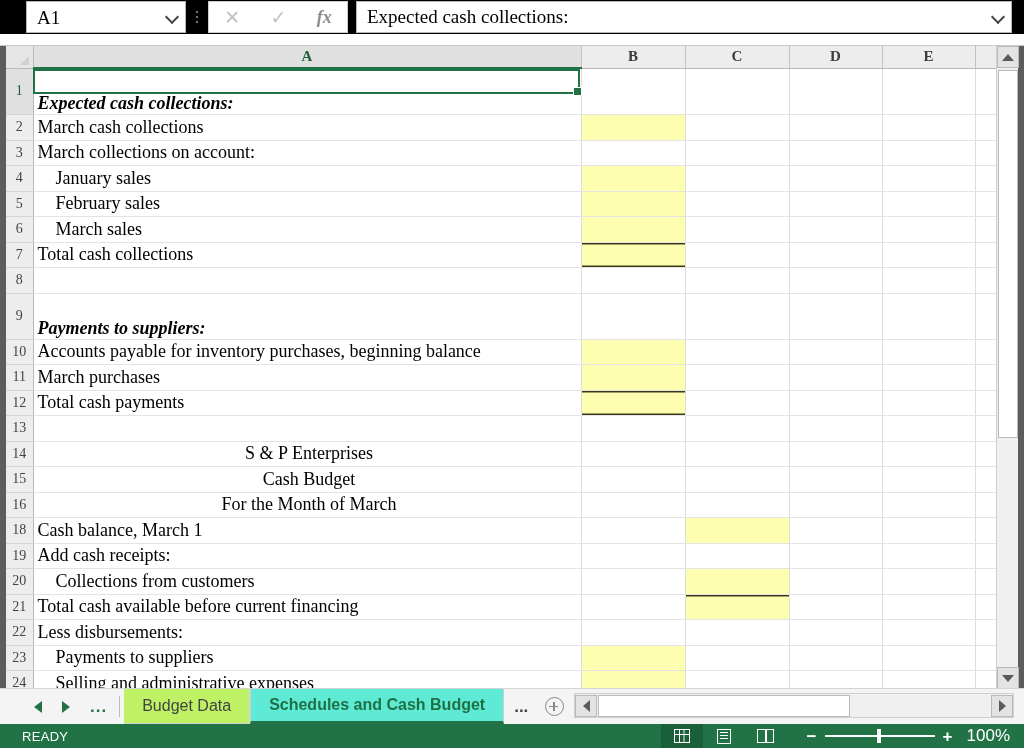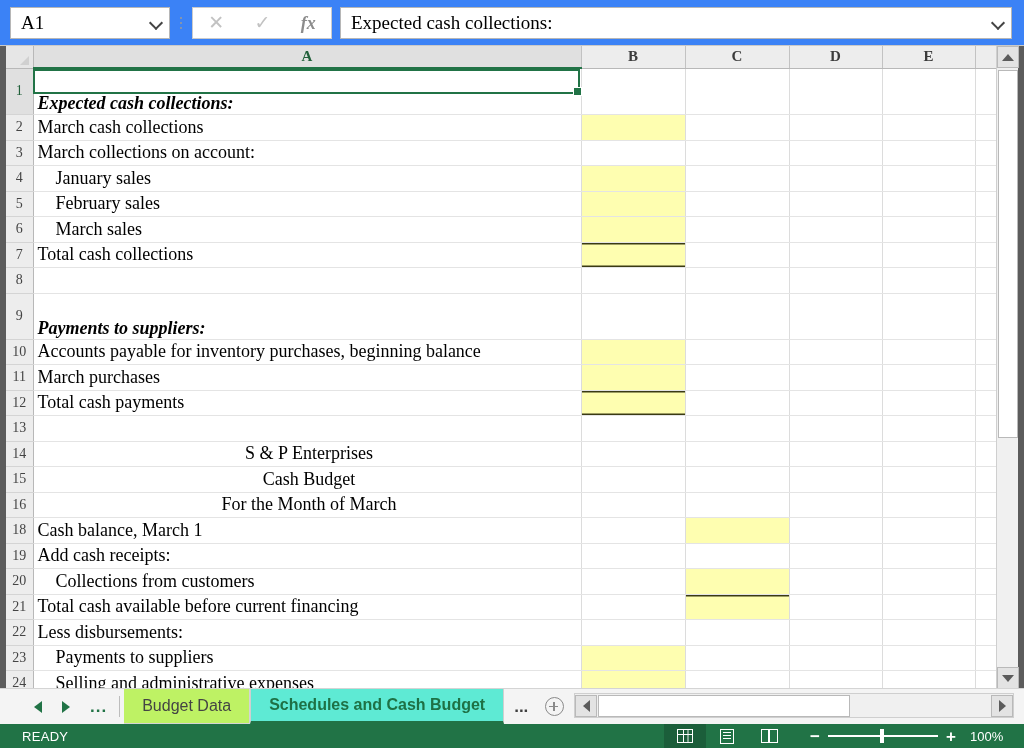--- a/index.html
+++ b/index.html
@@ -15,25 +15,25 @@
     position: relative;
     width: 1024px;
     height: 748px;
     background: #ffffff;
   }
 
   
   .formula-row {
     position: absolute;
     left: 0; top: 0;
-    width: 1024px; height: 45px;
-    background: #3b82f6;
-    display: flex;
-    align-items: center;
-    padding: 0 12px 0 10px;
+    width: 1024px; height: 34px;
+    background: #000000;
+    display: flex;
+    align-items: center;
+    padding: 0 12px 0 26px;
   }
   .namebox {
     width: 160px; height: 32px;
     border: 1px solid #b6b6b6;
     background: #ffffff;
     display: flex;
     align-items: center;
     padding: 0 6px 0 10px;
     flex: none;
   }
@@ -497,24 +497,24 @@
     height: 1.6px; background: #ffffff;
   }
   .zthumb {
     position: absolute;
     left: 56px; top: 5px;
     width: 4px; height: 14px;
     background: #ffffff;
   }
   .zlabel {
     font-family: "Liberation Sans", sans-serif;
-    font-size: 13px;
+    font-size: 17px;
     color: #ffffff;
     min-width: 40px;
-    text-align: left;
+    text-align: center;
   }
 </style>
 </head>
 <body>
 
 <div id="app">
 
   <div class="formula-row">
     <div class="namebox">
       <span class="namebox-text">A1</span>

